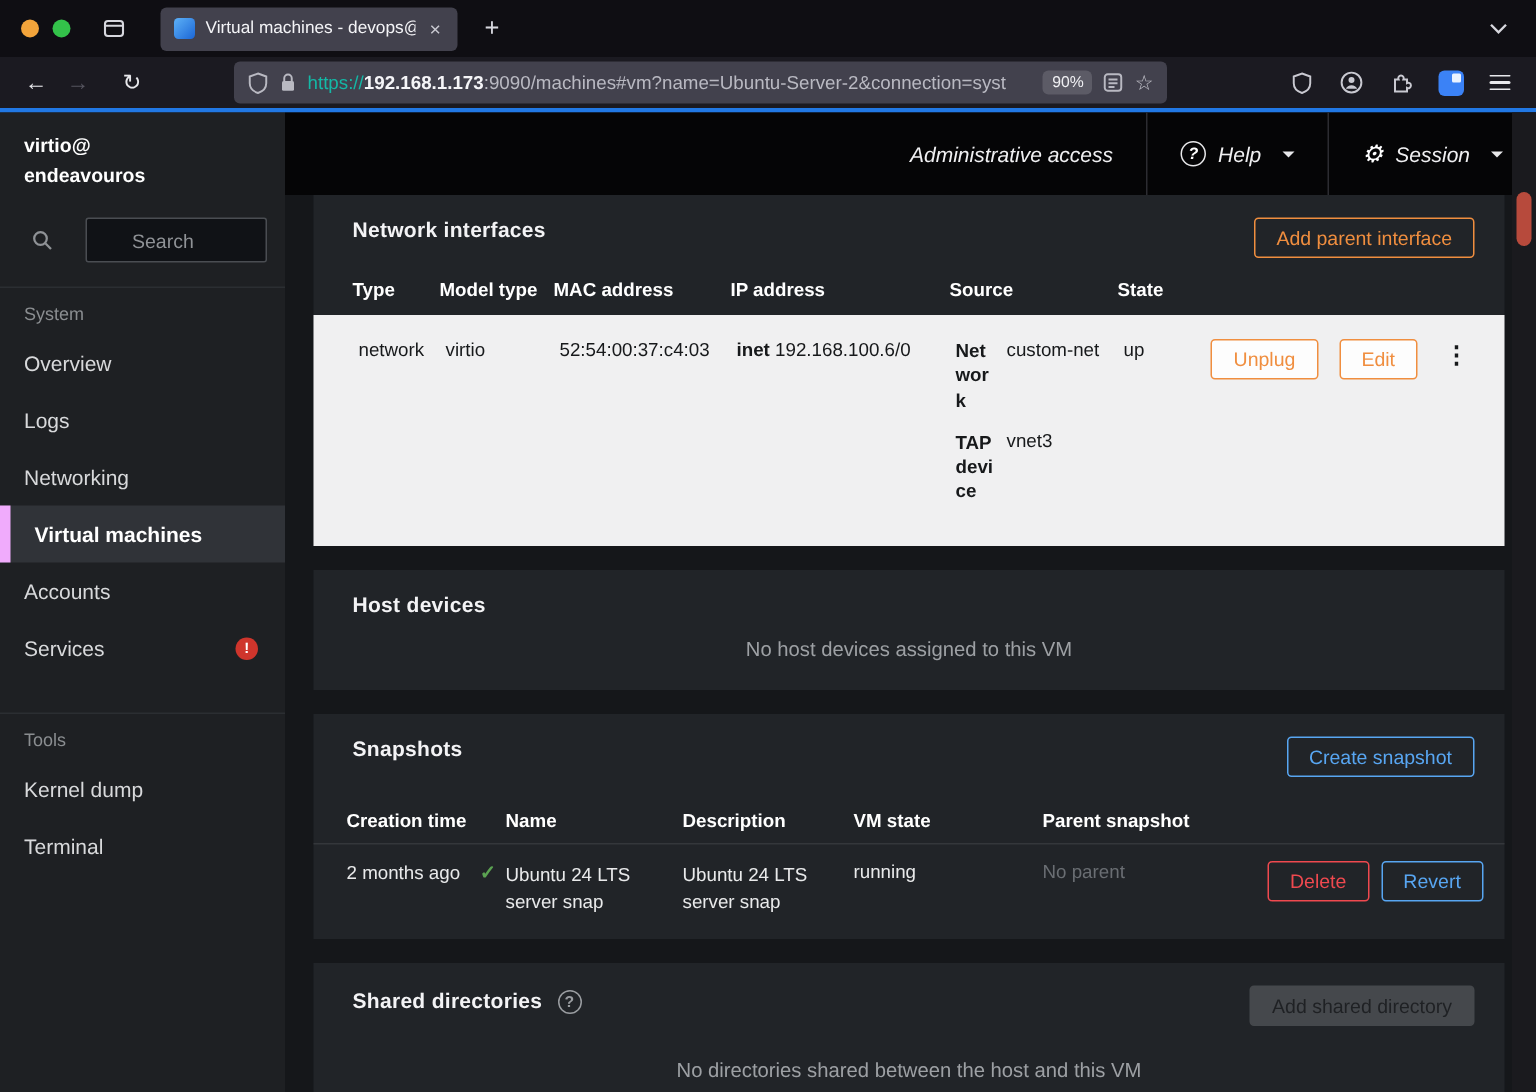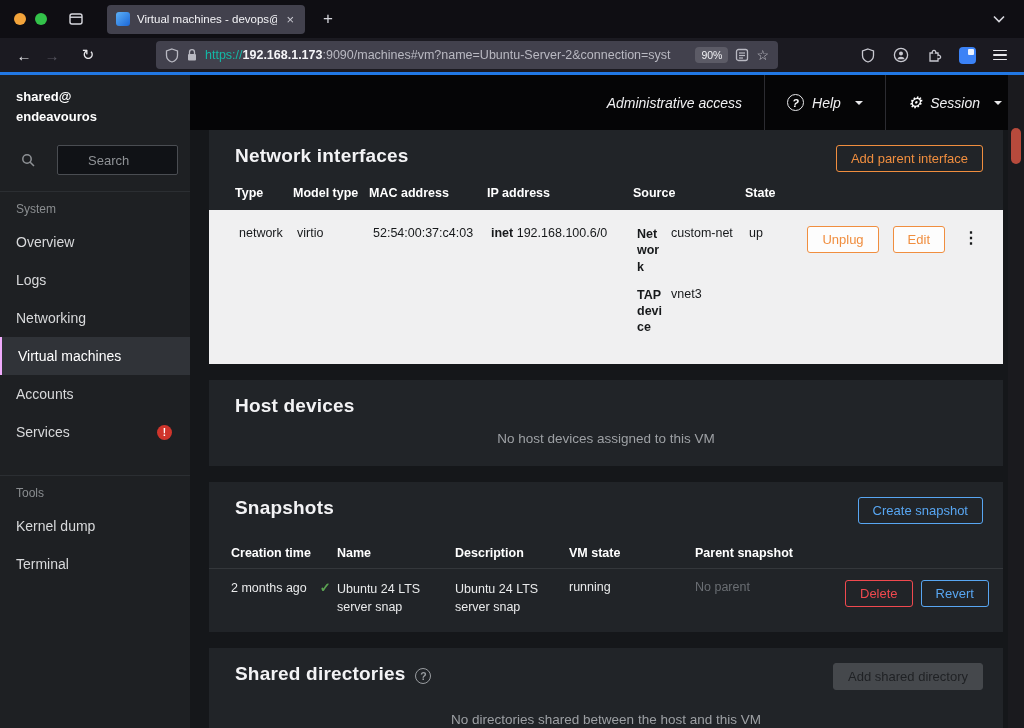--- a/index.html
+++ b/index.html
@@ -54,42 +54,42 @@
   .search-input { width:100%; height:30px; background:#101216; border:1px solid #4a4d52;
                   border-radius:2px; color:#e0e0e3; font-size:13px; padding:0 8px 0 30px;
                   font-family:"Liberation Sans", sans-serif; }
   .search-input::placeholder { color:#8f9296; }
   .search-icon { position:absolute; left:9px; top:8px; }
   .side-section-label { margin-top:16px; padding:10px 16px 7px; font-size:12px; color:#8a8d90;
                         border-top:1px solid #2b2e32; }
   .side-section-label.tools { margin-top:24px; }
   .nav-item { height:38px; display:flex; align-items:center; padding:0 16px; font-size:14px;
               color:#d8d9db; cursor:pointer; }
-  .nav-item.active { background:#303338; border-left:2px solid #f0abfc; color:#fff; }
+  .nav-item.active { background:#303338; border-left:7px solid #f0abfc; color:#fff;font-weight:bold; }
   .svc-badge { margin-left:auto; margin-right:2px; width:15px; height:15px; border-radius:50%;
                background:#cf352c; color:#fff; font-size:10px; font-weight:700;
                display:flex; align-items:center; justify-content:center; }
 
   .masthead { position:absolute; left:190px; right:0; top:0; height:55px; background:#050506;
               display:flex; align-items:stretch; justify-content:flex-end; }
   .mh-group { display:flex; align-items:center; gap:8px; padding:0 22px; color:#f0f0f2; font-size:14px;font-style:italic; }
   .mh-divider { width:1px; background:#2c2c31; }
   .help-circle { width:17px; height:17px; border-radius:50%; border:1px solid #e8e8ea; color:#fff;
                  font-size:11px; font-weight:700; display:flex; align-items:center; justify-content:center; }
   .gear { font-size:16px; color:#fff; }
   .caret { width:0; height:0; border-left:4px solid transparent; border-right:4px solid transparent;
            border-top:4px solid #e8e8ea; margin-left:6px; }
 
   .content { position:absolute; left:190px; right:0; top:55px; bottom:0; padding:0 21px 0 19px;
              overflow:hidden; }
   .card { background:#212428; margin-bottom:16px; }
   .card-header { display:flex; justify-content:space-between; align-items:flex-start;
                  padding:15px 20px 8px 26px; }
   .card-title-row { display:flex; align-items:center; gap:10px; }
-  .card h2 { font-size:19px; font-weight:700; color:#f3f3f5; letter-spacing:.2px; }
+  .card h2 { font-size:14px; font-weight:700; color:#f3f3f5; letter-spacing:.2px; }
   .shared-help { width:16px; height:16px; border-radius:50%; border:1px solid #9a9da1; color:#9a9da1;
                  font-size:10.5px; font-weight:700; display:flex; align-items:center; justify-content:center;
                  margin-top:3px; }
   .btn { font-size:13px; padding:5px 14px; border-radius:3px; border:1px solid; background:transparent;
          font-family:"Liberation Sans", sans-serif; cursor:pointer; white-space:nowrap; }
   .btn-orange { color:#f08e3f; border-color:#f08e3f; }
   .btn-blue { color:#58a6f2; border-color:#58a6f2; }
   .btn-red { color:#f0494f; border-color:#f0494f; }
   .btn-disabled { background:#45484c; border-color:#45484c; color:#1f2124; cursor:default; }
   .btn-on-light { background:#fdfdfd; }
@@ -207,21 +207,21 @@
             </div>
         </div>
       </div>
     </div>
   </div>
 
   <div class="app">
 
     <div class="sidebar">
       <div class="user-block">
-        <div>shared@</div>
+        <div>virtio@</div>
         <div>endeavouros</div>
       </div>
       <div class="search-wrap">
         <svg class="search-icon" width="14" height="14" viewBox="0 0 14 14">
           <circle cx="6" cy="6" r="4.2" fill="none" stroke="#8f9296" stroke-width="1.5"></circle>
           <line x1="9.2" y1="9.2" x2="13" y2="13" stroke="#8f9296" stroke-width="1.5"></line>
         </svg>
         <input class="search-input" type="text" placeholder="Search" style="">
       </div>
 

